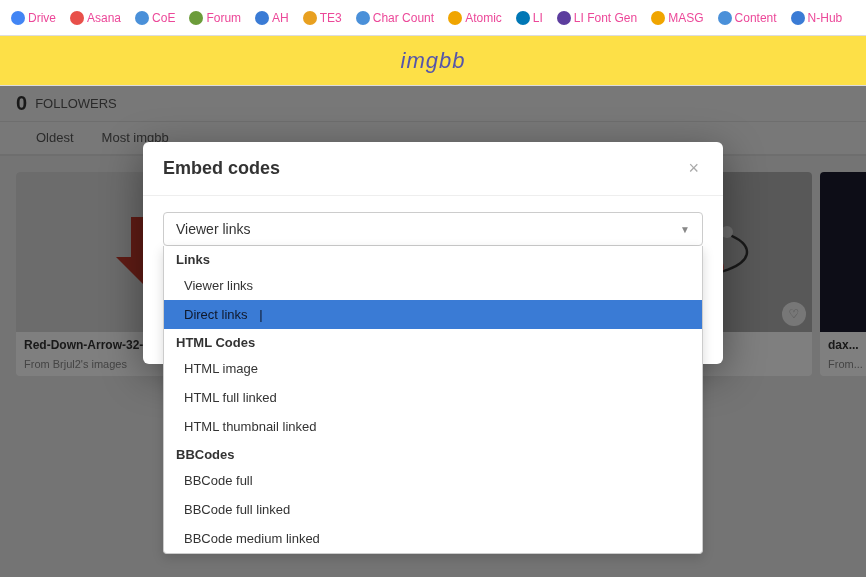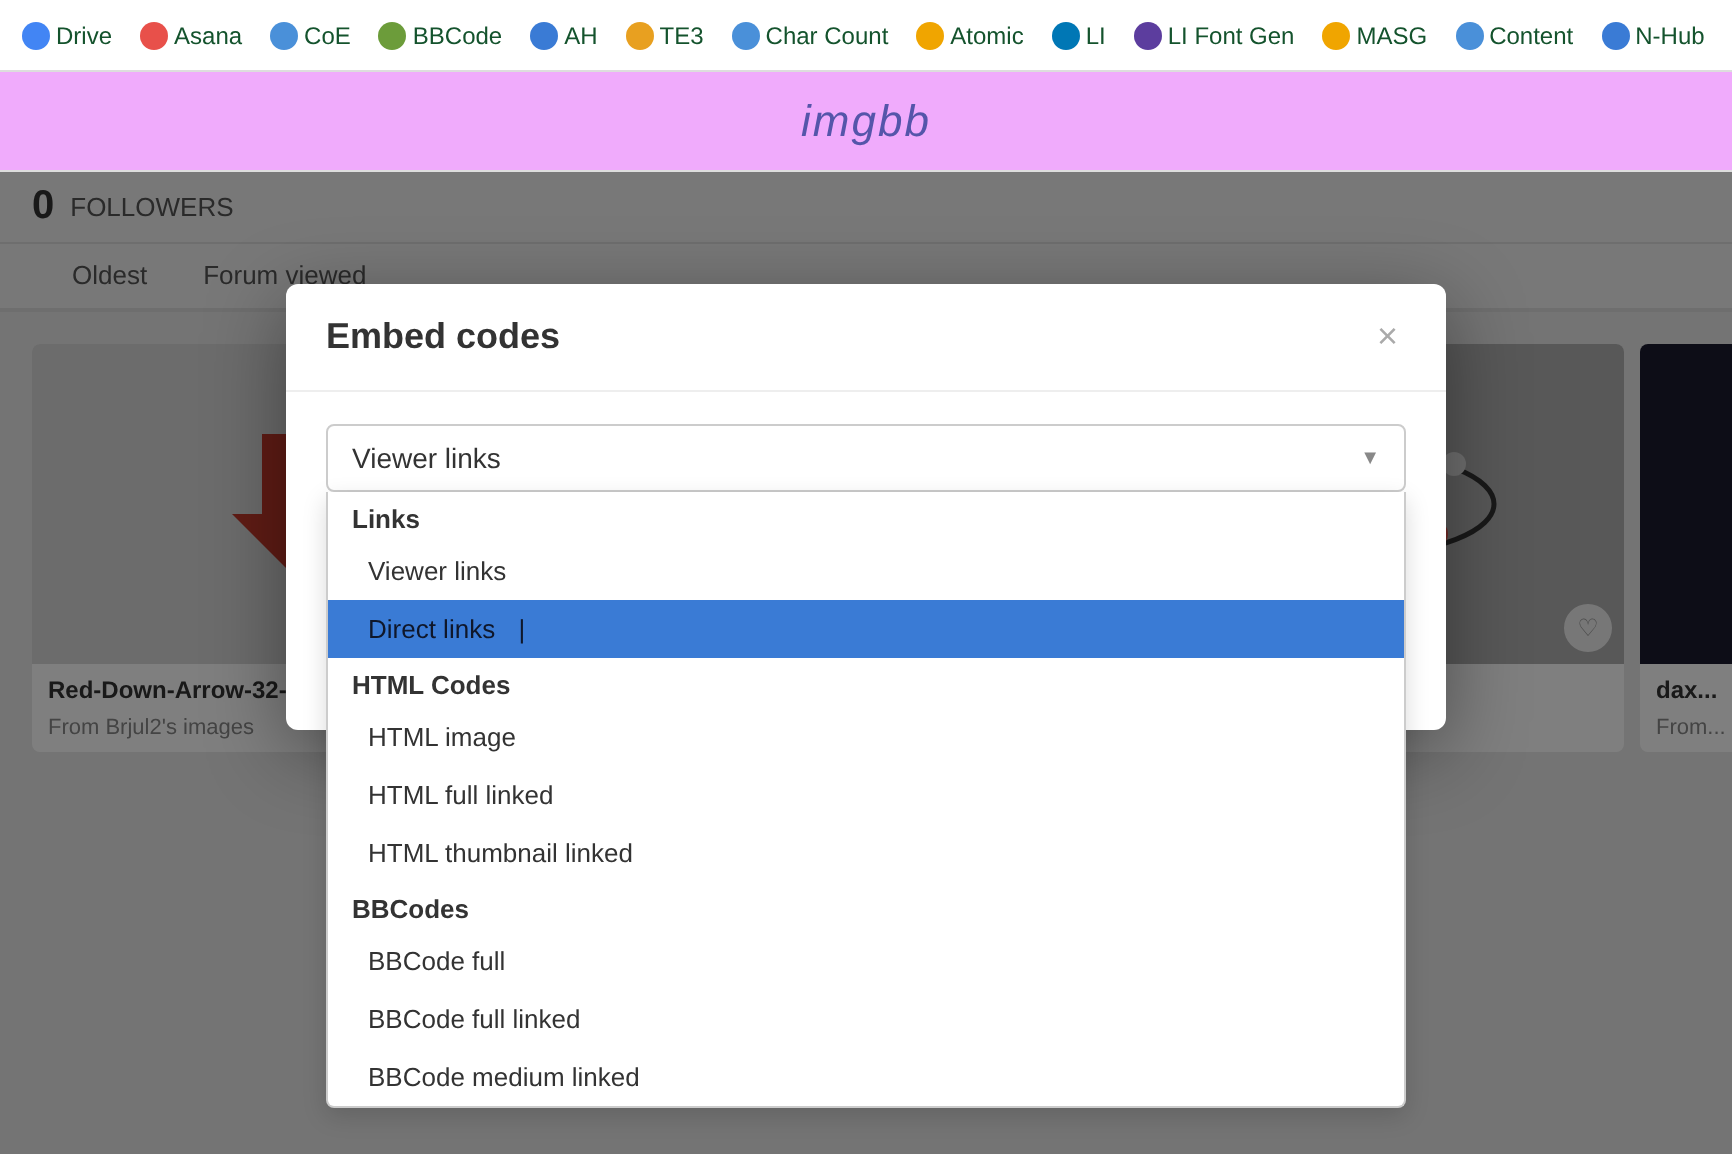--- a/index.html
+++ b/index.html
@@ -6,28 +6,28 @@
     body { font-family: Arial, sans-serif; background: #e8e8e8; overflow: hidden; width: 866px; height: 577px; position: relative; }
 
     
     .topbar {
       display: flex; align-items: center; background: #fff;
       border-bottom: 1px solid #ddd; height: 36px; padding: 0 6px;
       gap: 4px; overflow: hidden;
     }
     .topbar-item {
       display: flex; align-items: center; gap: 3px;
-      font-size: 12px; color: #14532d; white-space: nowrap;
+      font-size: 12px; color: #ec4899; white-space: nowrap;
       padding: 2px 5px; cursor: pointer; border-radius: 3px;
     }
     .topbar-icon { width: 14px; height: 14px; border-radius: 50%; display: inline-block; }
 
     
     .site-header {
-      background: #f0abfc; height: 50px; display: flex;
+      background: #fde047; height: 50px; display: flex;
       align-items: center; justify-content: center; border-bottom: 1px solid #ddd;
     }
     .site-logo { color: #5555aa; font-size: 22px; font-style: italic; letter-spacing: 1px; }
 
     
     .bg-content { position: relative; width: 866px; height: 491px; background: #e8e8e8; overflow: hidden; }
 
     
     .followers-bar {
       background: #f0f0f0; border-bottom: 1px solid #ddd;
@@ -152,21 +152,21 @@
   <div class="topbar-item">
     <span class="topbar-icon" style="background:#e8504a;"></span>
     <span>Asana</span>
   </div>
   <div class="topbar-item">
     <span class="topbar-icon" style="background:#4a90d9;"></span>
     <span>CoE</span>
   </div>
   <div class="topbar-item">
     <span class="topbar-icon" style="background:#6c9c3a;"></span>
-    <span>BBCode</span>
+    <span>Forum</span>
   </div>
   <div class="topbar-item">
     <span class="topbar-icon" style="background:#3a7bd5;"></span>
     <span>AH</span>
   </div>
   <div class="topbar-item">
     <span class="topbar-icon" style="background:#e8a020;"></span>
     <span>TE3</span>
   </div>
   <div class="topbar-item">
@@ -205,21 +205,21 @@
 
 <div class="bg-content">
 
   <div class="followers-bar">
     <span class="followers-count">0</span>
     <span>FOLLOWERS</span>
   </div>
 
   <div class="tabs-bar">
     <div class="tab">Oldest</div>
-    <div class="tab">Forum viewed</div>
+    <div class="tab">Most imgbb</div>
   </div>
 
   <div class="image-grid">
 
     <div class="image-card">
       <div class="image-thumb" style="background:#d8d8d8;">
         <svg width="60" height="70" viewBox="0 0 60 70">
           <polygon points="15,0 45,0 45,40 60,40 30,70 0,40 15,40" fill="#c0392b"></polygon>
         </svg>
         <button class="heart-btn">♡</button>

